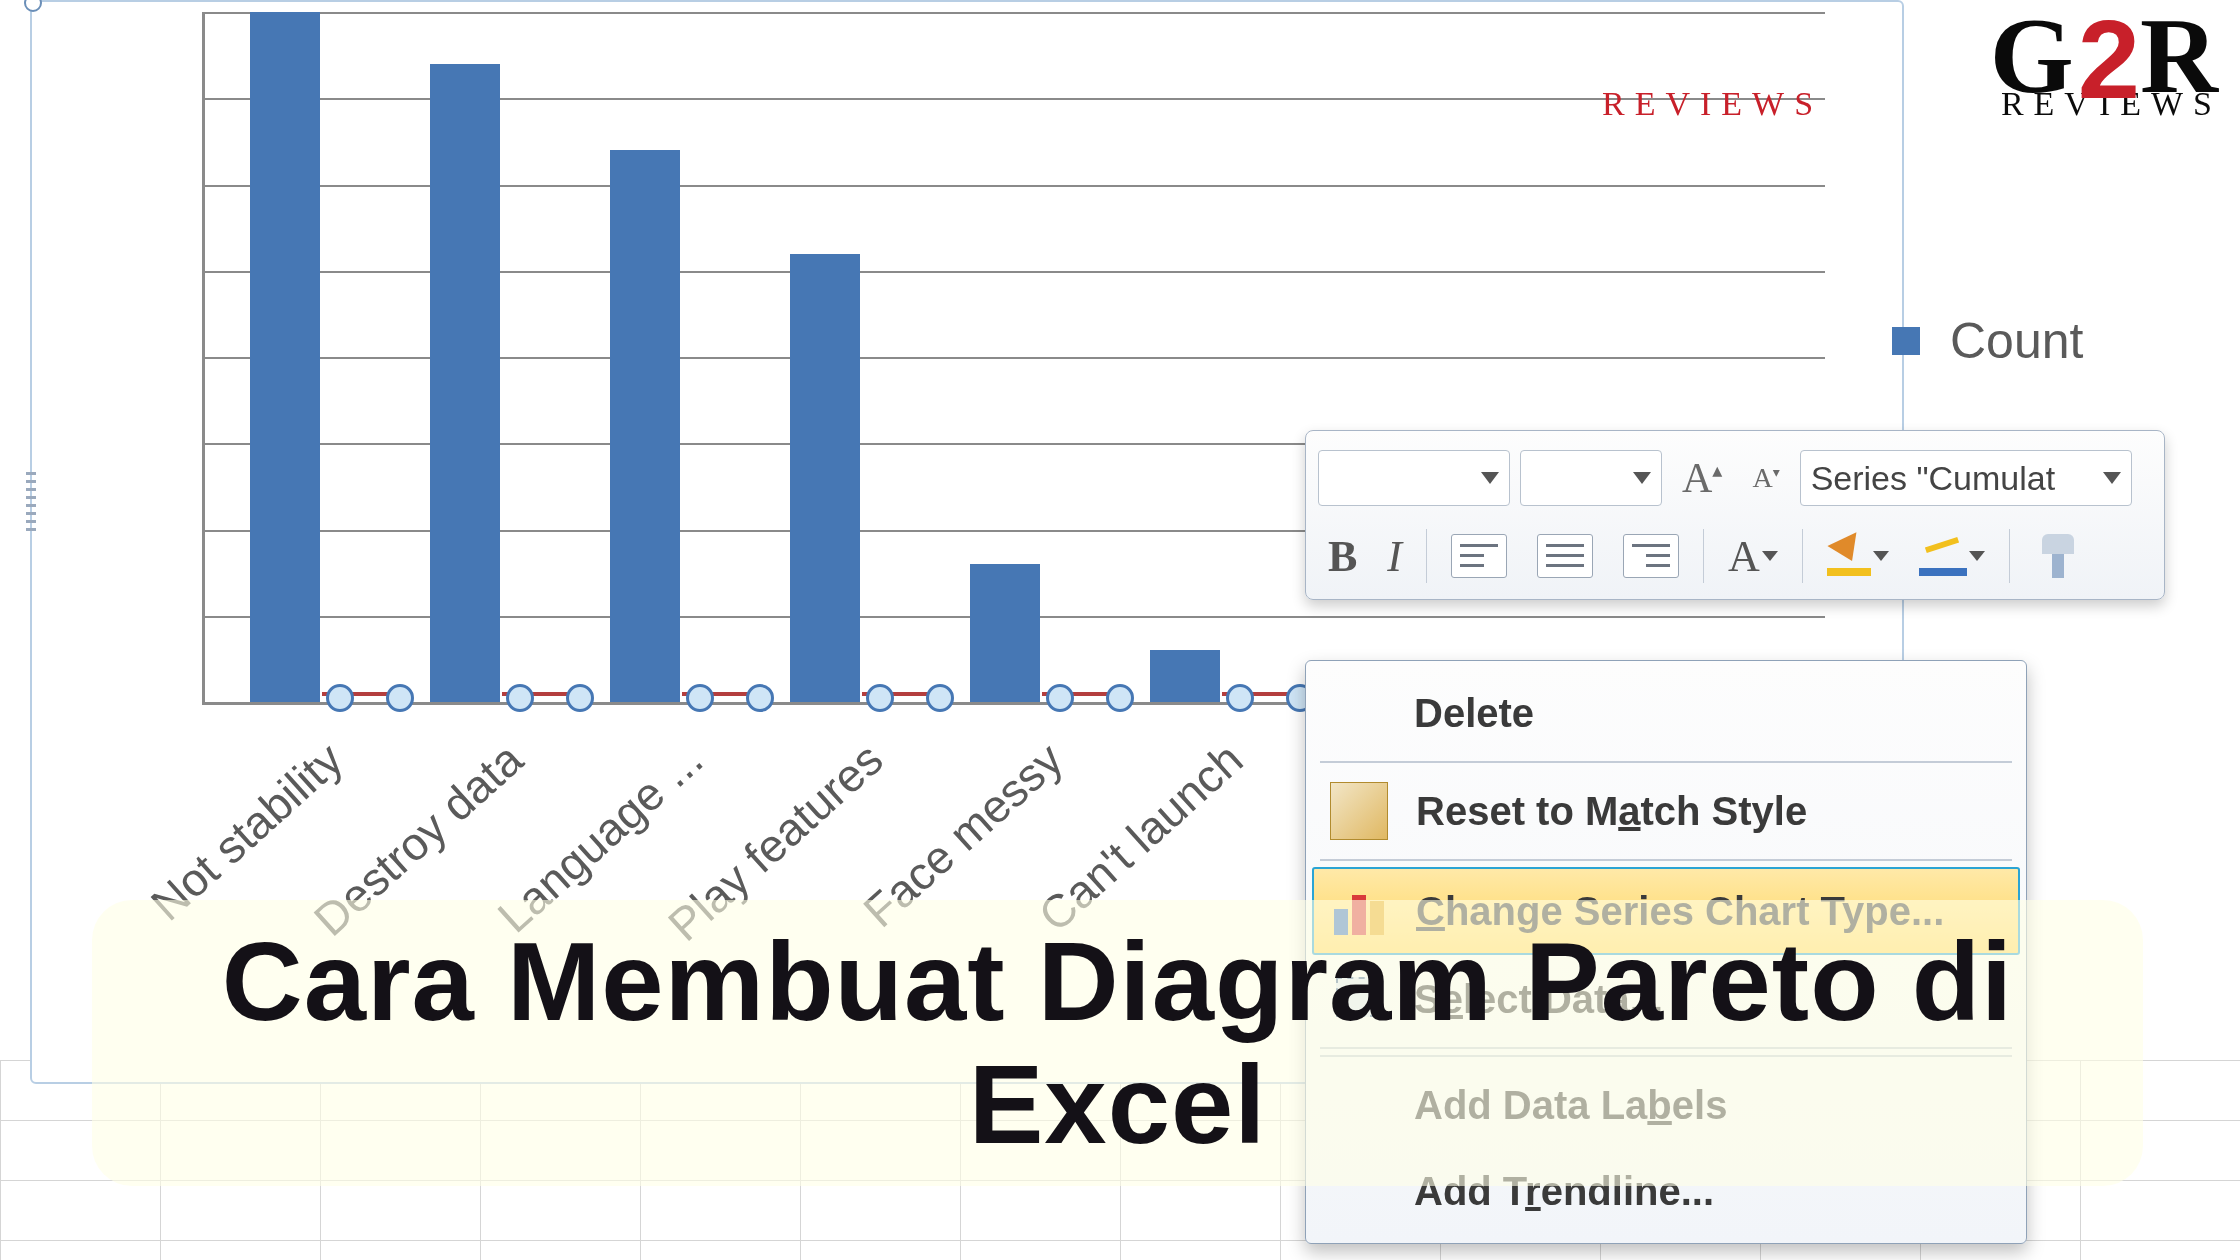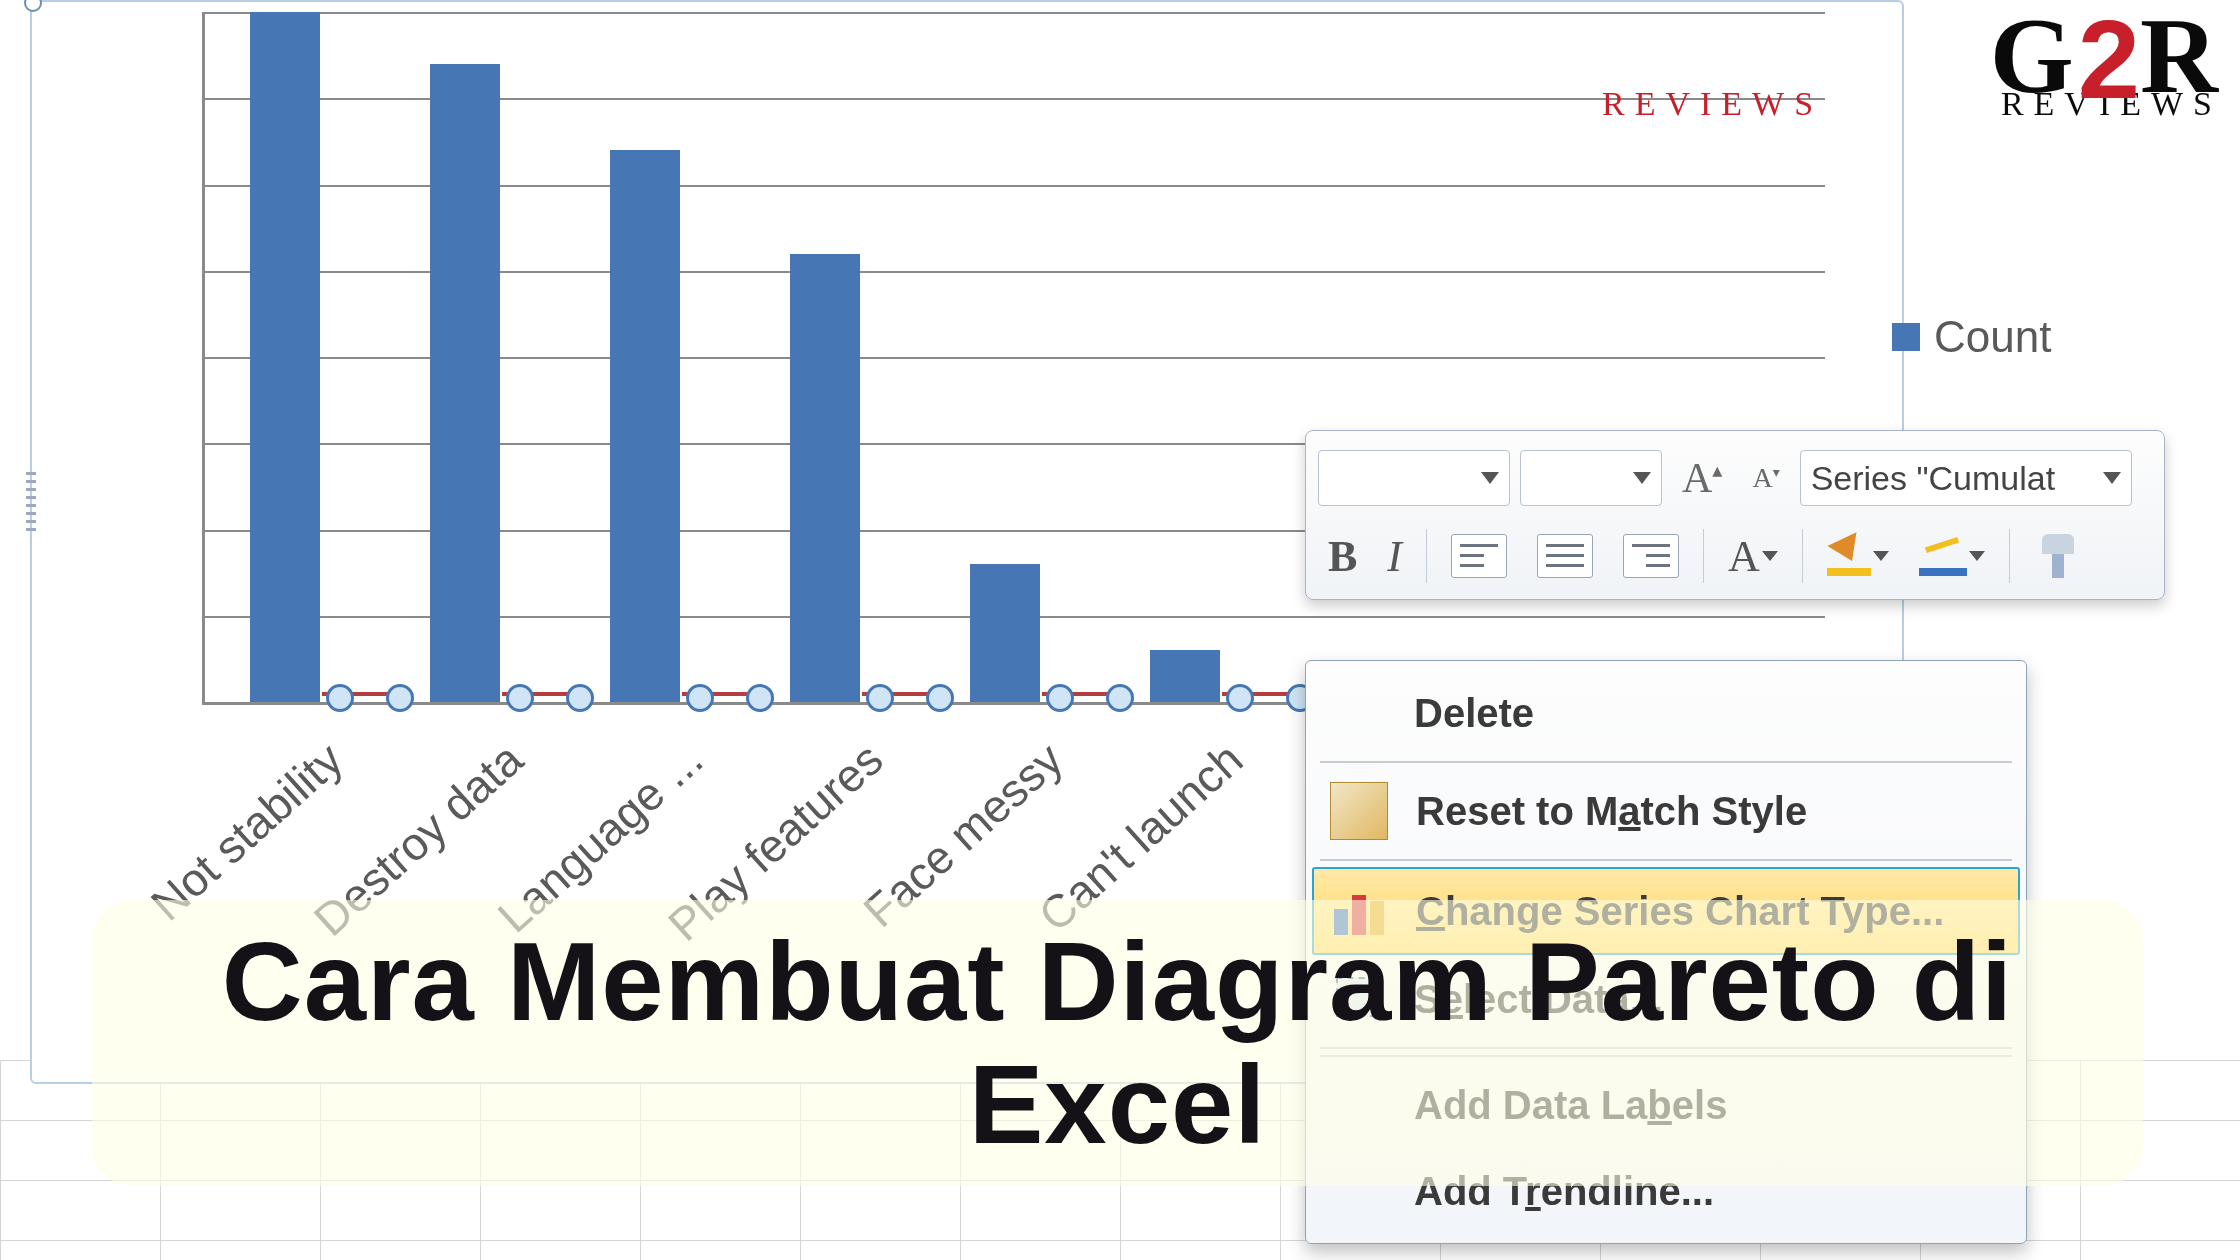--- a/index.html
+++ b/index.html
@@ -18,21 +18,21 @@
   
   .plot{position:absolute;left:170px;top:10px;width:1620px;height:690px;border-left:3px solid #8a8a8a;border-bottom:3px solid #8a8a8a;}
   .grid-h{position:absolute;left:0;width:100%;border-top:2px solid #8a8a8a;}
   .bar{position:absolute;bottom:0;width:70px;background:#4677b4;}
   .marker{position:absolute;width:22px;height:22px;border:3px solid #4677b4;border-radius:50%;background:#cfe5f6;transform:translate(-50%,-50%);}
   .baseline-red{position:absolute;bottom:6px;height:4px;background:#b43e3e;}
   .xlabel{position:absolute;font-size:46px;color:#5a5a5a;transform:rotate(-42deg);transform-origin:right top;white-space:nowrap;text-align:right;width:340px;}
   
   .legend{position:absolute;left:1860px;top:310px;display:flex;align-items:center;gap:14px;}
   .legend .swatch{width:28px;height:28px;background:#4677b4;}
-  .legend span{font-size:44px;color:#5a5a5a;}
+  .legend span{font-size:50px;color:#5a5a5a;margin-left:16px;}
   
   .minitool{position:absolute;left:1305px;top:430px;width:860px;height:170px;background:linear-gradient(#fdfdfd,#f0f3f7);border:1px solid #a8b5c6;border-radius:8px;box-shadow:0 6px 14px rgba(0,0,0,.2);padding:8px 12px;box-sizing:border-box;}
   .mt-row{display:flex;align-items:center;gap:10px;height:78px;}
   .mt-sel{border:1px solid #b8c2ce;background:#fff;height:54px;border-radius:4px;display:flex;align-items:center;justify-content:flex-end;padding:0 10px;position:relative;}
   .mt-sel .caret{width:0;height:0;border-left:9px solid transparent;border-right:9px solid transparent;border-top:12px solid #555;}
   .mt-sel.wide{width:170px;} .mt-sel.narrow{width:120px;}
   .mt-series{border:1px solid #b8c2ce;background:#fff;height:54px;width:310px;border-radius:4px;display:flex;align-items:center;padding:0 10px;font-size:34px;color:#444;}
   .mt-series .caret{margin-left:auto;width:0;height:0;border-left:9px solid transparent;border-right:9px solid transparent;border-top:12px solid #555;}
   .mt-big{font-family:"Times New Roman",serif;font-size:42px;color:#6a6a6a;}
   .mt-small{font-family:"Times New Roman",serif;font-size:28px;color:#6a6a6a;}

